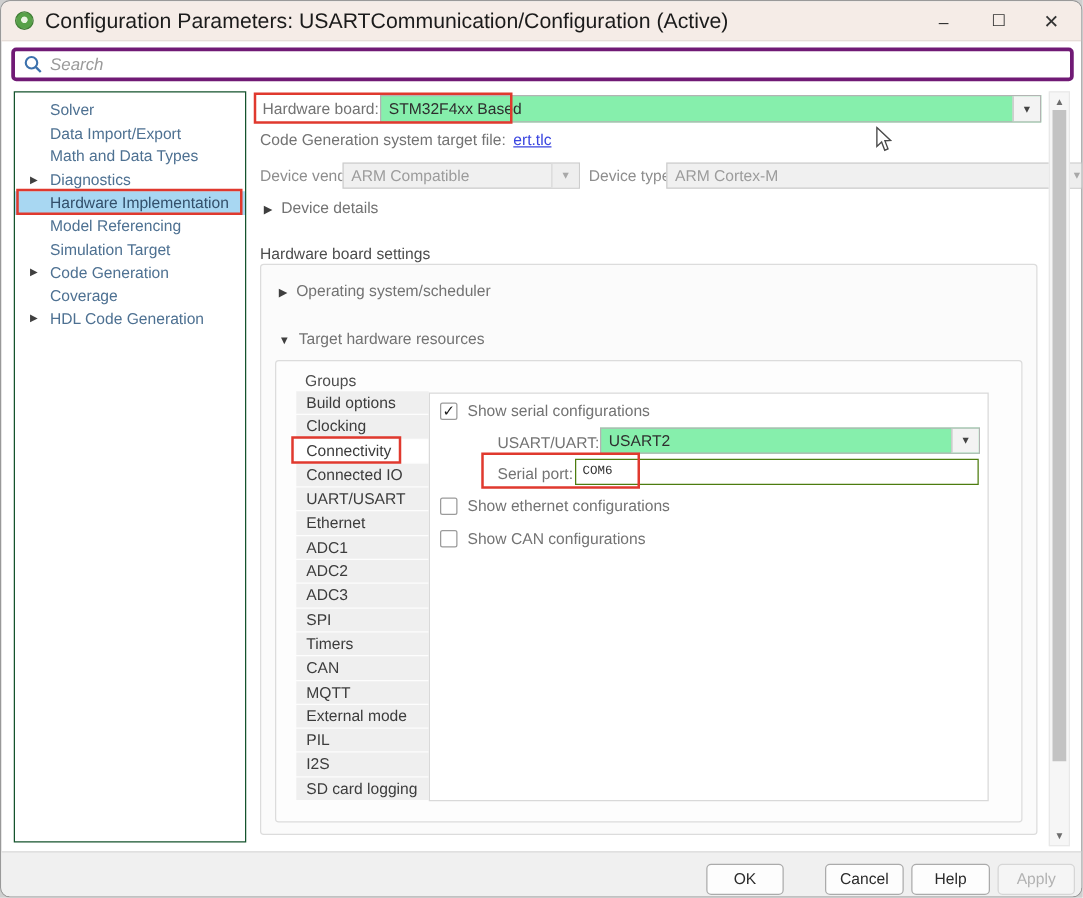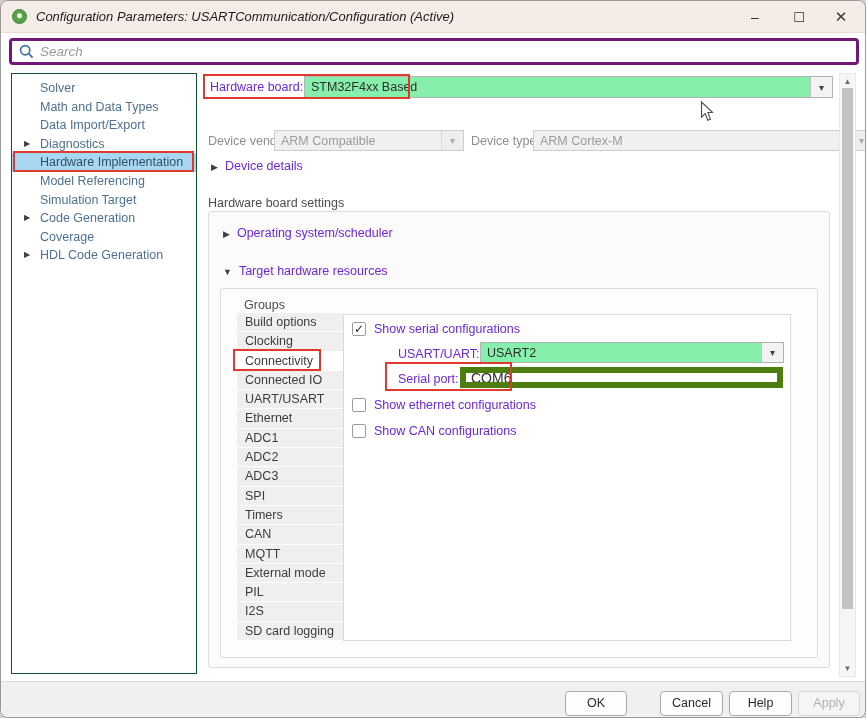--- a/index.html
+++ b/index.html
@@ -8,21 +8,21 @@
     position:relative; width:866px; height:718px; background:#ffffff;
     border:1px solid #999; border-radius:8px; overflow:hidden;
     font-size:12.5px; color:#3c3c3c;
   }
   
   #titlebar { position:absolute; left:0; top:0; width:100%; height:32px;
     background:#f5ece7; border-bottom:1px solid #e6ddd8; display:flex; align-items:center; }
   #app-icon { width:15px; height:15px; border-radius:50%; margin-left:11px;
     background:radial-gradient(circle at 50% 45%, #eaf4e2 0 24%, #57a148 30% 100%);
     border:1px solid #3f7d35; }
-  #title-text { margin-left:9px; color:#1b1b1b; font-size:13px;font-style:italic; }
+  #title-text { margin-left:9px; color:#1b1b1b; font-size:17px; }
   .win-ctrl { position:absolute; top:0; width:44px; height:32px; display:flex;
     align-items:center; justify-content:center; color:#333; font-size:14px; cursor:default; }
   #btn-min { right:88px; } #btn-max { right:44px; font-size:13px; } #btn-close { right:2px; font-size:15px; }
   
   #searchbar { position:absolute; left:8px; top:37px; width:850px; height:27px;
     border:3px solid #701a75; border-radius:4px; background:#fff; display:flex; align-items:center; }
   #search-icon { margin-left:7px; display:flex; }
   #search-input { border:none; outline:none; flex:1; margin-left:6px; font-style:italic;
     font-size:13.5px; color:#555; font-family:inherit; background:transparent; }
   #search-input::placeholder { color:#9a9a9a; font-style:italic; }
@@ -32,21 +32,21 @@
   #tree { list-style:none; padding-top:5px; }
   #tree li { position:relative; height:18.6px; line-height:18.6px; padding-left:28px;
     color:#4e7192; cursor:default; white-space:nowrap; }
   #tree li .tree-arrow { position:absolute; left:12px; top:0; color:#404040; font-size:8px; }
   #tree li.selected { background:#a8d7f2; color:#33506b; }
   #sidebar-redbox { position:absolute; left:1px; top:77px; width:181px; height:21px;
     border:2px solid #e0392e; pointer-events:none; }
   
   #main { position:absolute; left:0; top:72px; width:866px; height:604px; }
   .abs { position:absolute; }
-  .lbl { color:#6d28d9; white-space:nowrap; }
+  .lbl { color:#737373; white-space:nowrap; }
   .lbl-dis { color:#8e8e8e; white-space:nowrap; }
   .annotation { position:absolute; border:2px solid #e0392e; pointer-events:none; z-index:30; }
   .combo { position:absolute; background:#86efac; border:1px solid #b3b3b3; display:flex; }
   .combo .combo-value { flex:1; padding-left:6px; display:flex; align-items:center; color:#2e2e2e; overflow:hidden; white-space:nowrap; }
   .combo .combo-btn { width:22px; border-left:1px solid #c2c2c2; background:#f3f3f3;
     display:flex; align-items:center; justify-content:center; color:#444; font-size:10px; }
   .combo.disabled { background:#f0f0f0; border-color:#cdcdcd; }
   .combo.disabled .combo-value { color:#9c9c9c; }
   .combo.disabled .combo-btn { background:#eeeeee; border-left-color:#d8d8d8; color:#a8a8a8; }
   .link { color:#3a45e0; text-decoration:underline; cursor:pointer; }
@@ -57,22 +57,22 @@
   #groups-list { position:absolute; left:236px; top:240px; width:106px; list-style:none; }
   #groups-list li { height:18.3px; line-height:18.3px; margin-bottom:1px; background:#efefef;
     padding-left:8px; color:#3c3c3c; white-space:nowrap; cursor:default; }
   #groups-list li.selected { background:#ffffff; }
   
   #conn-panel { position:absolute; left:342px; top:241px; width:448px; height:327px;
     background:#fff; border:1px solid #d9d9d9; }
   .checkbox { position:absolute; width:14px; height:14px; background:#fff;
     border:1px solid #9b9b9b; border-radius:2px; display:flex; align-items:center; justify-content:center; }
   .checkbox .check { color:#1a1a1a; font-size:12px; font-weight:bold; line-height:1; margin-top:-1px; }
-  .text-field { position:absolute; border:6px solid #4d7c0f; background:#fff; font-family:Liberation Sans, sans-serif;
-    font-size:14px; color:#2e2e2e; padding:0 5px; outline:none; }
+  .text-field { position:absolute; border:1px solid #4d7c0f; background:#fff; font-family:Liberation Mono, monospace;
+    font-size:10px; color:#2e2e2e; padding:0 5px; outline:none; }
   
   #scrollbar { position:absolute; left:838px; top:0px; width:17px; height:604px;
     background:#f6f6f6; border:1px solid #e8e8e8; }
   #scroll-thumb { position:absolute; left:2px; top:14px; width:11px; height:521px; background:#c3c3c3; }
   .scroll-arrow { position:absolute; left:0; width:15px; text-align:center; color:#6d6d6d; font-size:8px; }
   
   #footer { position:absolute; left:0; top:680px; width:866px; height:38px;
     background:#f0f0f0; border-top:1px solid #dadada; }
   .btn { position:absolute; top:9px; height:25px; background:#fdfdfd; border:1px solid #ababab;
     border-radius:4px; font-size:12.5px; color:#2b2b2b; text-align:center; line-height:23px; cursor:default; }
@@ -98,22 +98,22 @@
           <circle cx="6.2" cy="6.2" r="4.6" fill="none" stroke="#3d72ad" stroke-width="1.7"></circle>
           <line x1="9.7" y1="9.7" x2="13.6" y2="13.6" stroke="#3d72ad" stroke-width="1.9"></line>
         </svg>
     </span>
     <input id="search-input" placeholder="Search" style="">
   </div>
 
   <div id="sidebar">
     <ul id="tree">
       <li><span class="tree-label">Solver</span></li>
+      <li><span class="tree-label">Data Import/Export</span></li>
       <li><span class="tree-label">Math and Data Types</span></li>
-      <li><span class="tree-label">Data Import/Export</span></li>
       <li><span class="tree-arrow">▶</span><span class="tree-label">Diagnostics</span></li>
       <li class="selected"><span class="tree-label">Hardware Implementation</span></li>
       <li><span class="tree-label">Model Referencing</span></li>
       <li><span class="tree-label">Simulation Target</span></li>
       <li><span class="tree-arrow">▶</span><span class="tree-label">Code Generation</span></li>
       <li><span class="tree-label">Coverage</span></li>
       <li><span class="tree-arrow">▶</span><span class="tree-label">HDL Code Generation</span></li>
     </ul>
     <div id="sidebar-redbox" class="annotation"></div>
   </div>
@@ -122,20 +122,24 @@
 
     <span class="abs lbl" style="left:209px; top:7px;">Hardware board:</span>
     <div class="combo" style="left:303px; top:3px; width:529px; height:22px;">
       <span class="combo-value">STM32F4xx Based</span>
       <span class="combo-btn">
           <span>▾</span>
         </span>
     </div>
     <div class="annotation" style="left:202px; top:1px; width:207px; height:25px;"></div>
 
+    <div class="abs" style="left:207px; top:32px; display:flex; gap:6px;">
+      <span class="lbl">Code Generation system target file:</span>
+      <span class="link">ert.tlc</span>
+    </div>
 
     <span class="abs lbl-dis" style="left:207px; top:61px;">Device vendor:</span>
     <div class="combo disabled" style="left:273px; top:57px; width:190px; height:21px;">
       <span class="combo-value">ARM Compatible</span>
       <span class="combo-btn">
           <span>▾</span>
         </span>
     </div>
     <span class="abs lbl-dis" style="left:470px; top:61px;">Device type:</span>
     <div class="combo disabled" style="left:532px; top:57px; width:340px; height:21px;">

